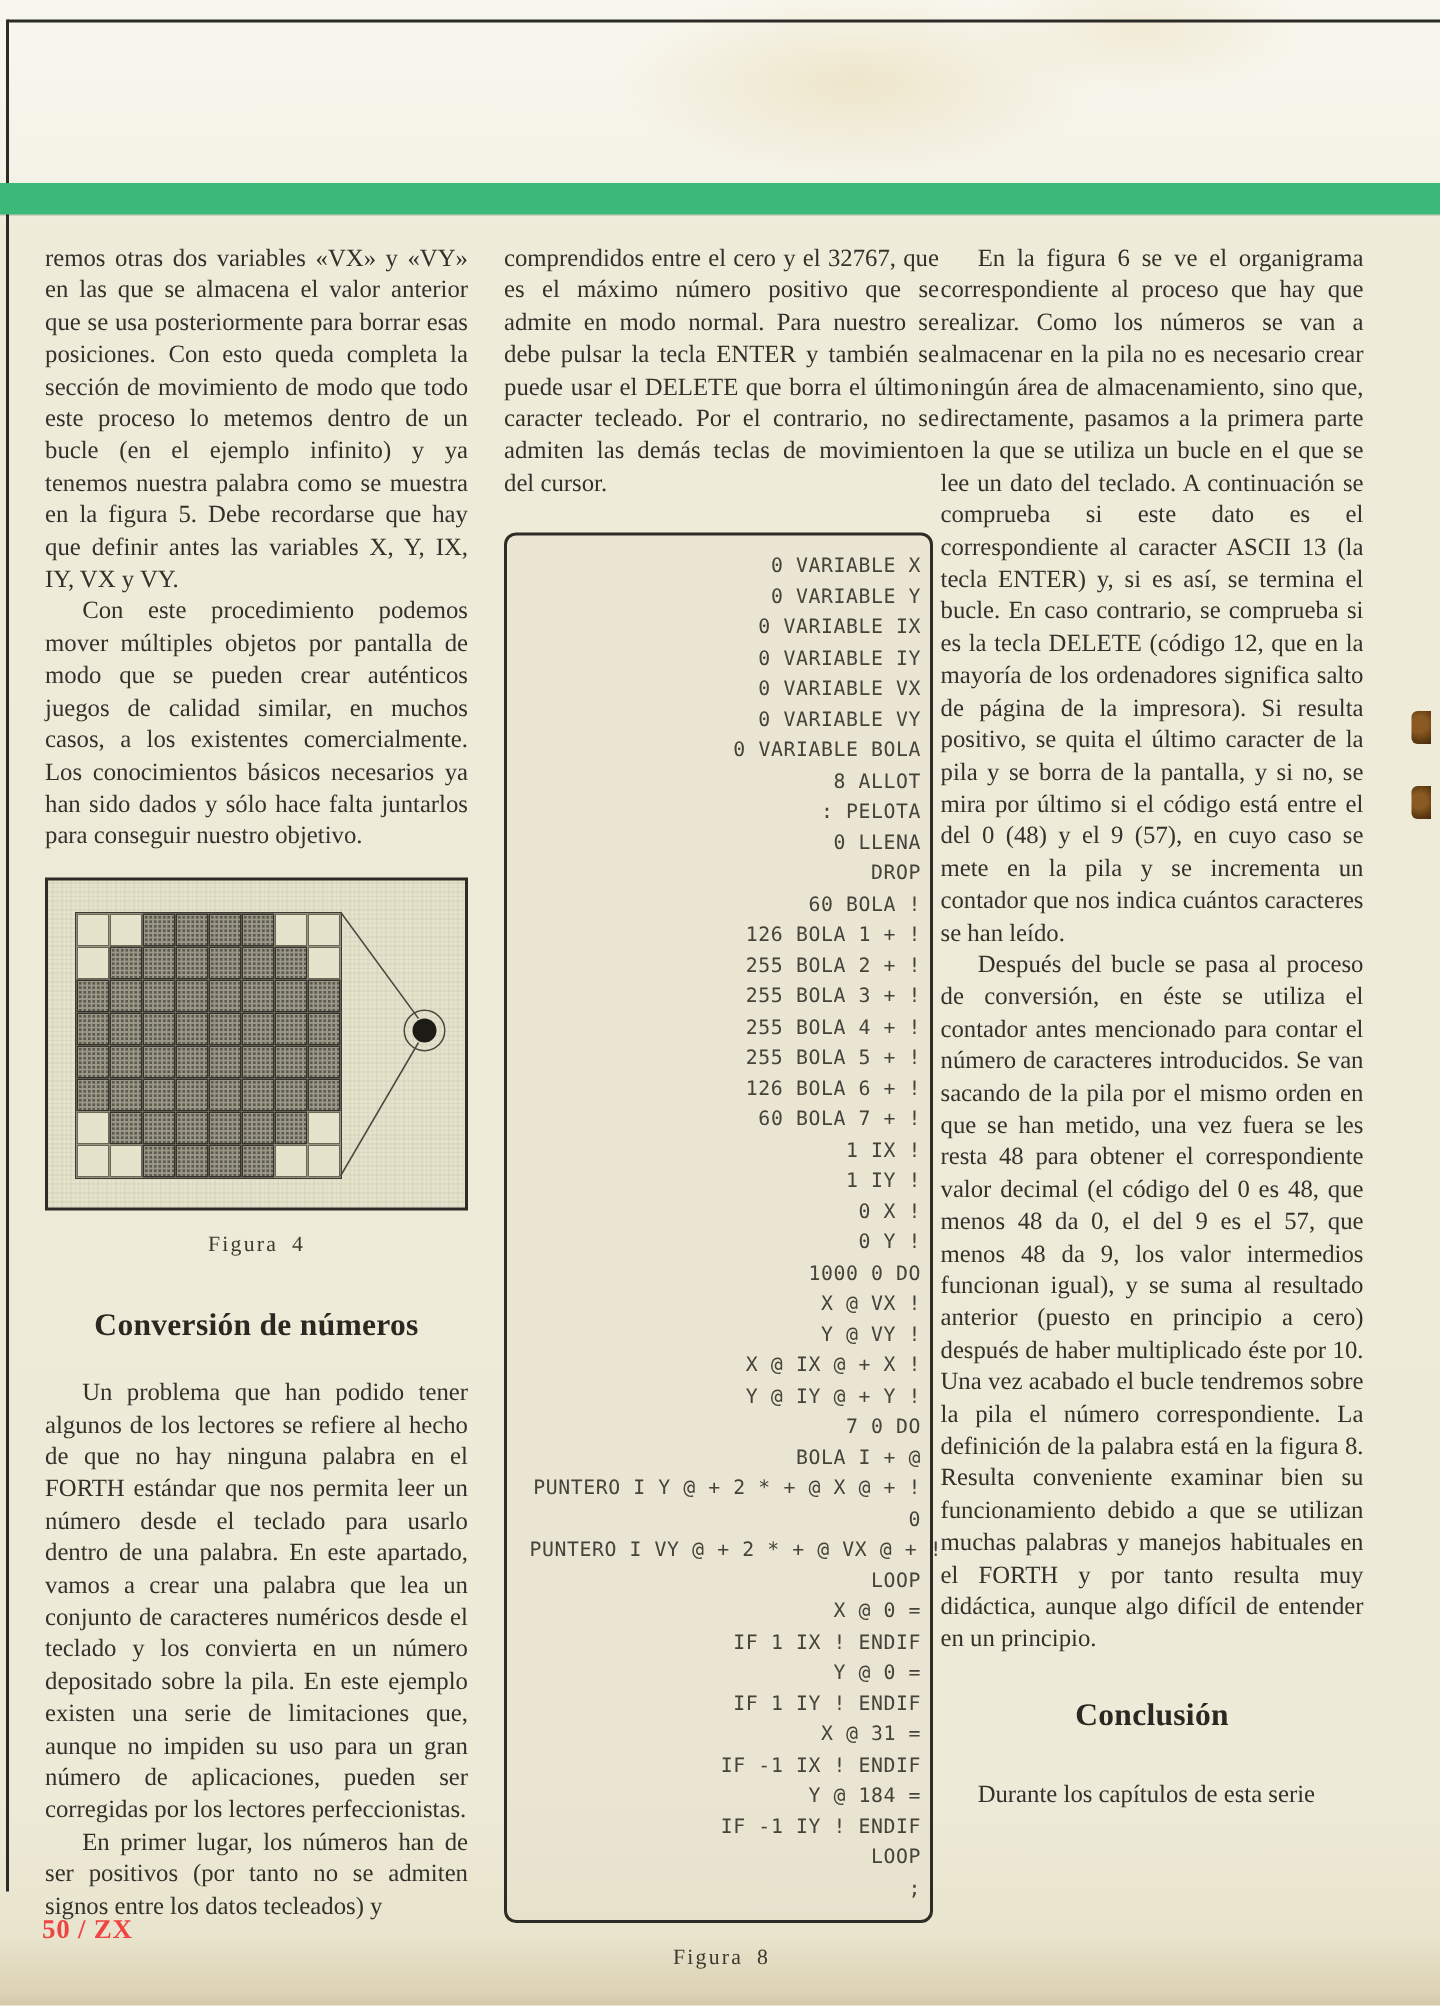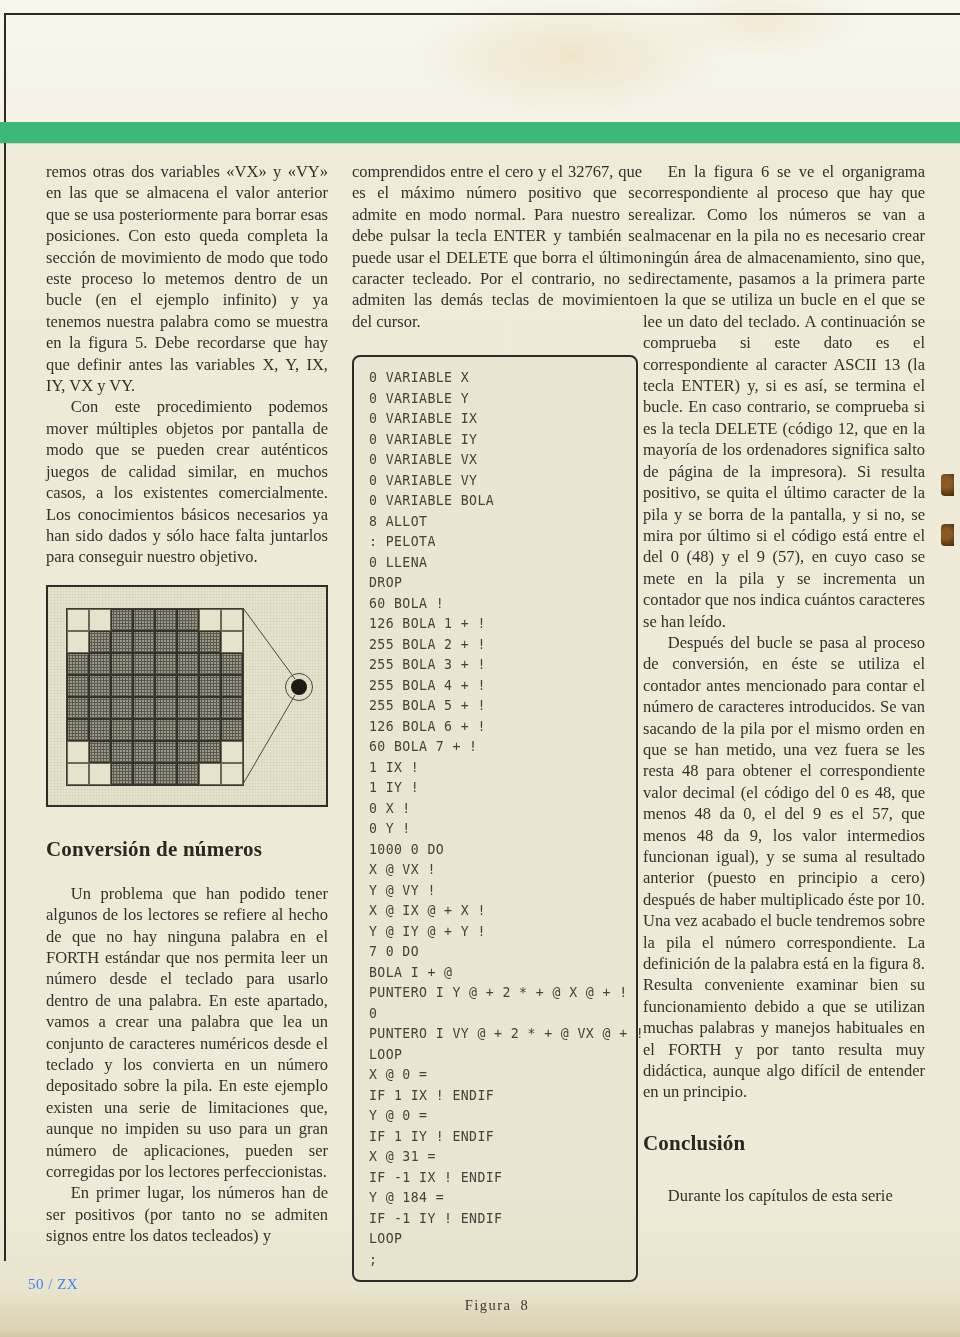--- a/index.html
+++ b/index.html
@@ -10,28 +10,28 @@
       radial-gradient(ellipse 230px 90px at 570px 55px, rgba(216,190,120,.28), rgba(216,190,120,0) 70%),
       radial-gradient(ellipse 160px 60px at 760px 20px, rgba(216,190,120,.20), rgba(216,190,120,0) 70%),
       linear-gradient(#f8f7ee 0px,#f5f3e8 115px,#eeebd9 150px,#edead7 1200px,#e9e4cd 1290px,#dcd2b4 1330px,#d3c8a8 1337px);
     color:#32302a;
   }
   
   .top-line{position:absolute;left:5px;right:0;top:13px;height:2px;background:#2b2b28;}
   .left-line{position:absolute;left:4px;top:13px;width:2px;height:1248px;background:#2b2b28;}
   .green-bar{position:absolute;left:0;right:0;top:122px;height:21px;background:#3cb878;box-shadow:0 1px 0 rgba(0,0,0,.12);}
   
-  .col{position:absolute;top:161px;text-align:justify;font-size:16.5px;line-height:21.4px;color:#33312a;margin-left:16px;}
+  .col{position:absolute;top:161px;text-align:justify;font-size:16.5px;line-height:21.4px;color:#33312a;}
   .col1{left:30px;width:282px;}
   .col2{left:336px;width:290px;}
   .col3{left:627px;width:282px;}
   p{margin:0;}
   p.ind{text-indent:1.5em;}
   
-  h2{font-size:21px;line-height:24px;margin:0;color:#2a2820;letter-spacing:.2px;text-align:left;}
+  h2{font-size:21px;line-height:24px;margin:0;color:#2a2820;letter-spacing:.2px;text-align:center;}
   .col1 h2{margin:30px 0 22px 0;}
   .col3 h2{margin:28px 0 30px 0;}
   
   .fig4-box{position:relative;margin-top:17px;width:278px;height:218px;border:2px solid #2e2c26;
     background:
       repeating-linear-gradient(0deg, rgba(120,115,95,.07) 0 1px, transparent 1px 3px),
       repeating-linear-gradient(90deg, rgba(120,115,95,.07) 0 1px, transparent 1px 3px),
       #e6e3cd;}
   .fig4-grid{position:absolute;left:18px;top:21px;width:176px;height:176px;
     display:grid;grid-template-columns:repeat(8,1fr);grid-template-rows:repeat(8,1fr);
@@ -41,23 +41,23 @@
     background:
       radial-gradient(rgba(40,38,30,.55) 1px, transparent 1.2px) 0 0/3px 3px,
       #9b9888;
     border:0.5px solid #34322a;}
   .fig4-svg{position:absolute;left:0;top:0;width:278px;height:218px;}
   .fig-caption{margin-top:13px;text-align:center;font-size:14.5px;letter-spacing:1.5px;word-spacing:4px;color:#3c392e;text-indent:0;}
   
   .code-box{margin-top:23px;width:286px;box-sizing:border-box;border:2.5px solid #2e2c26;border-radius:8px;
     padding:11px 6px 10px 15px;background:rgba(225,222,200,.35);}
   .code-text{font-family:"DejaVu Sans Mono", monospace;font-size:13.2px;line-height:20.5px;
-    letter-spacing:.4px;color:#45433a;white-space:pre;text-align:left;}
-  
-  .footer{position:absolute;left:28px;top:1276px;font-size:15px;font-weight:normal;color:#3b82f6;letter-spacing:.5px;}
+    letter-spacing:.4px;color:#45433a;white-space:pre;text-align:right;}
+  
+  .footer{position:absolute;left:28px;top:1276px;font-size:18px;font-weight:bold;color:#ef4444;letter-spacing:.5px;}
   
   .edge-mark{position:absolute;border-radius:4px 0 0 4px;}
   .edge-mark.m1{right:6px;top:474px;width:13px;height:22px;
     background:radial-gradient(circle at 40% 40%, #8a5a22 0 35%, #5d3a12 75%, #46290c 100%);}
   .edge-mark.m2{right:6px;top:524px;width:13px;height:22px;
     background:radial-gradient(circle at 40% 45%, #8a5a22 0 35%, #5d3a12 75%, #46290c 100%);}
 </style>
 </head>
 <body>
 
@@ -136,20 +136,21 @@
         <div class="cell"></div>
         <div class="cell"></div>
       </div>
     <svg class="fig4-svg" viewBox="0 0 278 218">
       <line x1="195" y1="21" x2="247" y2="92" stroke="#4a473d" stroke-width="1"></line>
       <line x1="195" y1="197" x2="247" y2="108" stroke="#4a473d" stroke-width="1"></line>
       <circle cx="251" cy="100" r="13.5" fill="none" stroke="#4a473d" stroke-width="1"></circle>
       <circle cx="251" cy="100" r="8" fill="#1d1b16"></circle>
     </svg>
   </div>
+  <p class="fig-caption">Figura 4</p>
 
   <h2>Conversión de números</h2>
   <p class="ind">Un problema que han podido tener algunos de los lectores se refiere al hecho de que no hay ninguna palabra en el FORTH estándar que nos permita leer un número desde el teclado para usarlo dentro de una palabra. En este apartado, vamos a crear una palabra que lea un conjunto de caracteres numéricos desde el teclado y los convierta en un número depositado sobre la pila. En este ejemplo existen una serie de limitaciones que, aunque no impiden su uso para un gran número de aplicaciones, pueden ser corregidas por los lectores perfeccionistas.</p>
   <p class="ind">En primer lugar, los números han de ser positivos (por tanto no se admiten signos entre los datos tecleados) y</p>
 </div>
 
 <div class="col col2">
   <p>comprendidos entre el cero y el 32767, que es el máximo número positivo que se admite en modo normal. Para nuestro se debe pulsar la tecla ENTER y también se puede usar el DELETE que borra el último caracter tecleado. Por el contrario, no se admiten las demás teclas de movimiento del cursor.</p>
 
   <div class="code-box">

